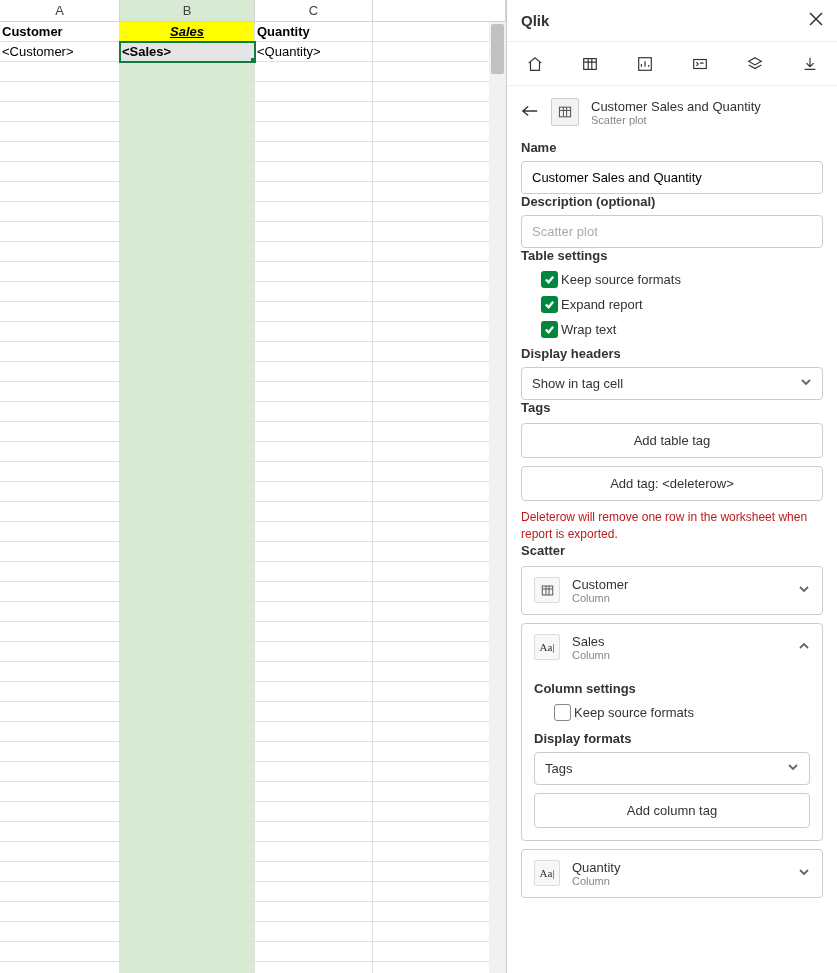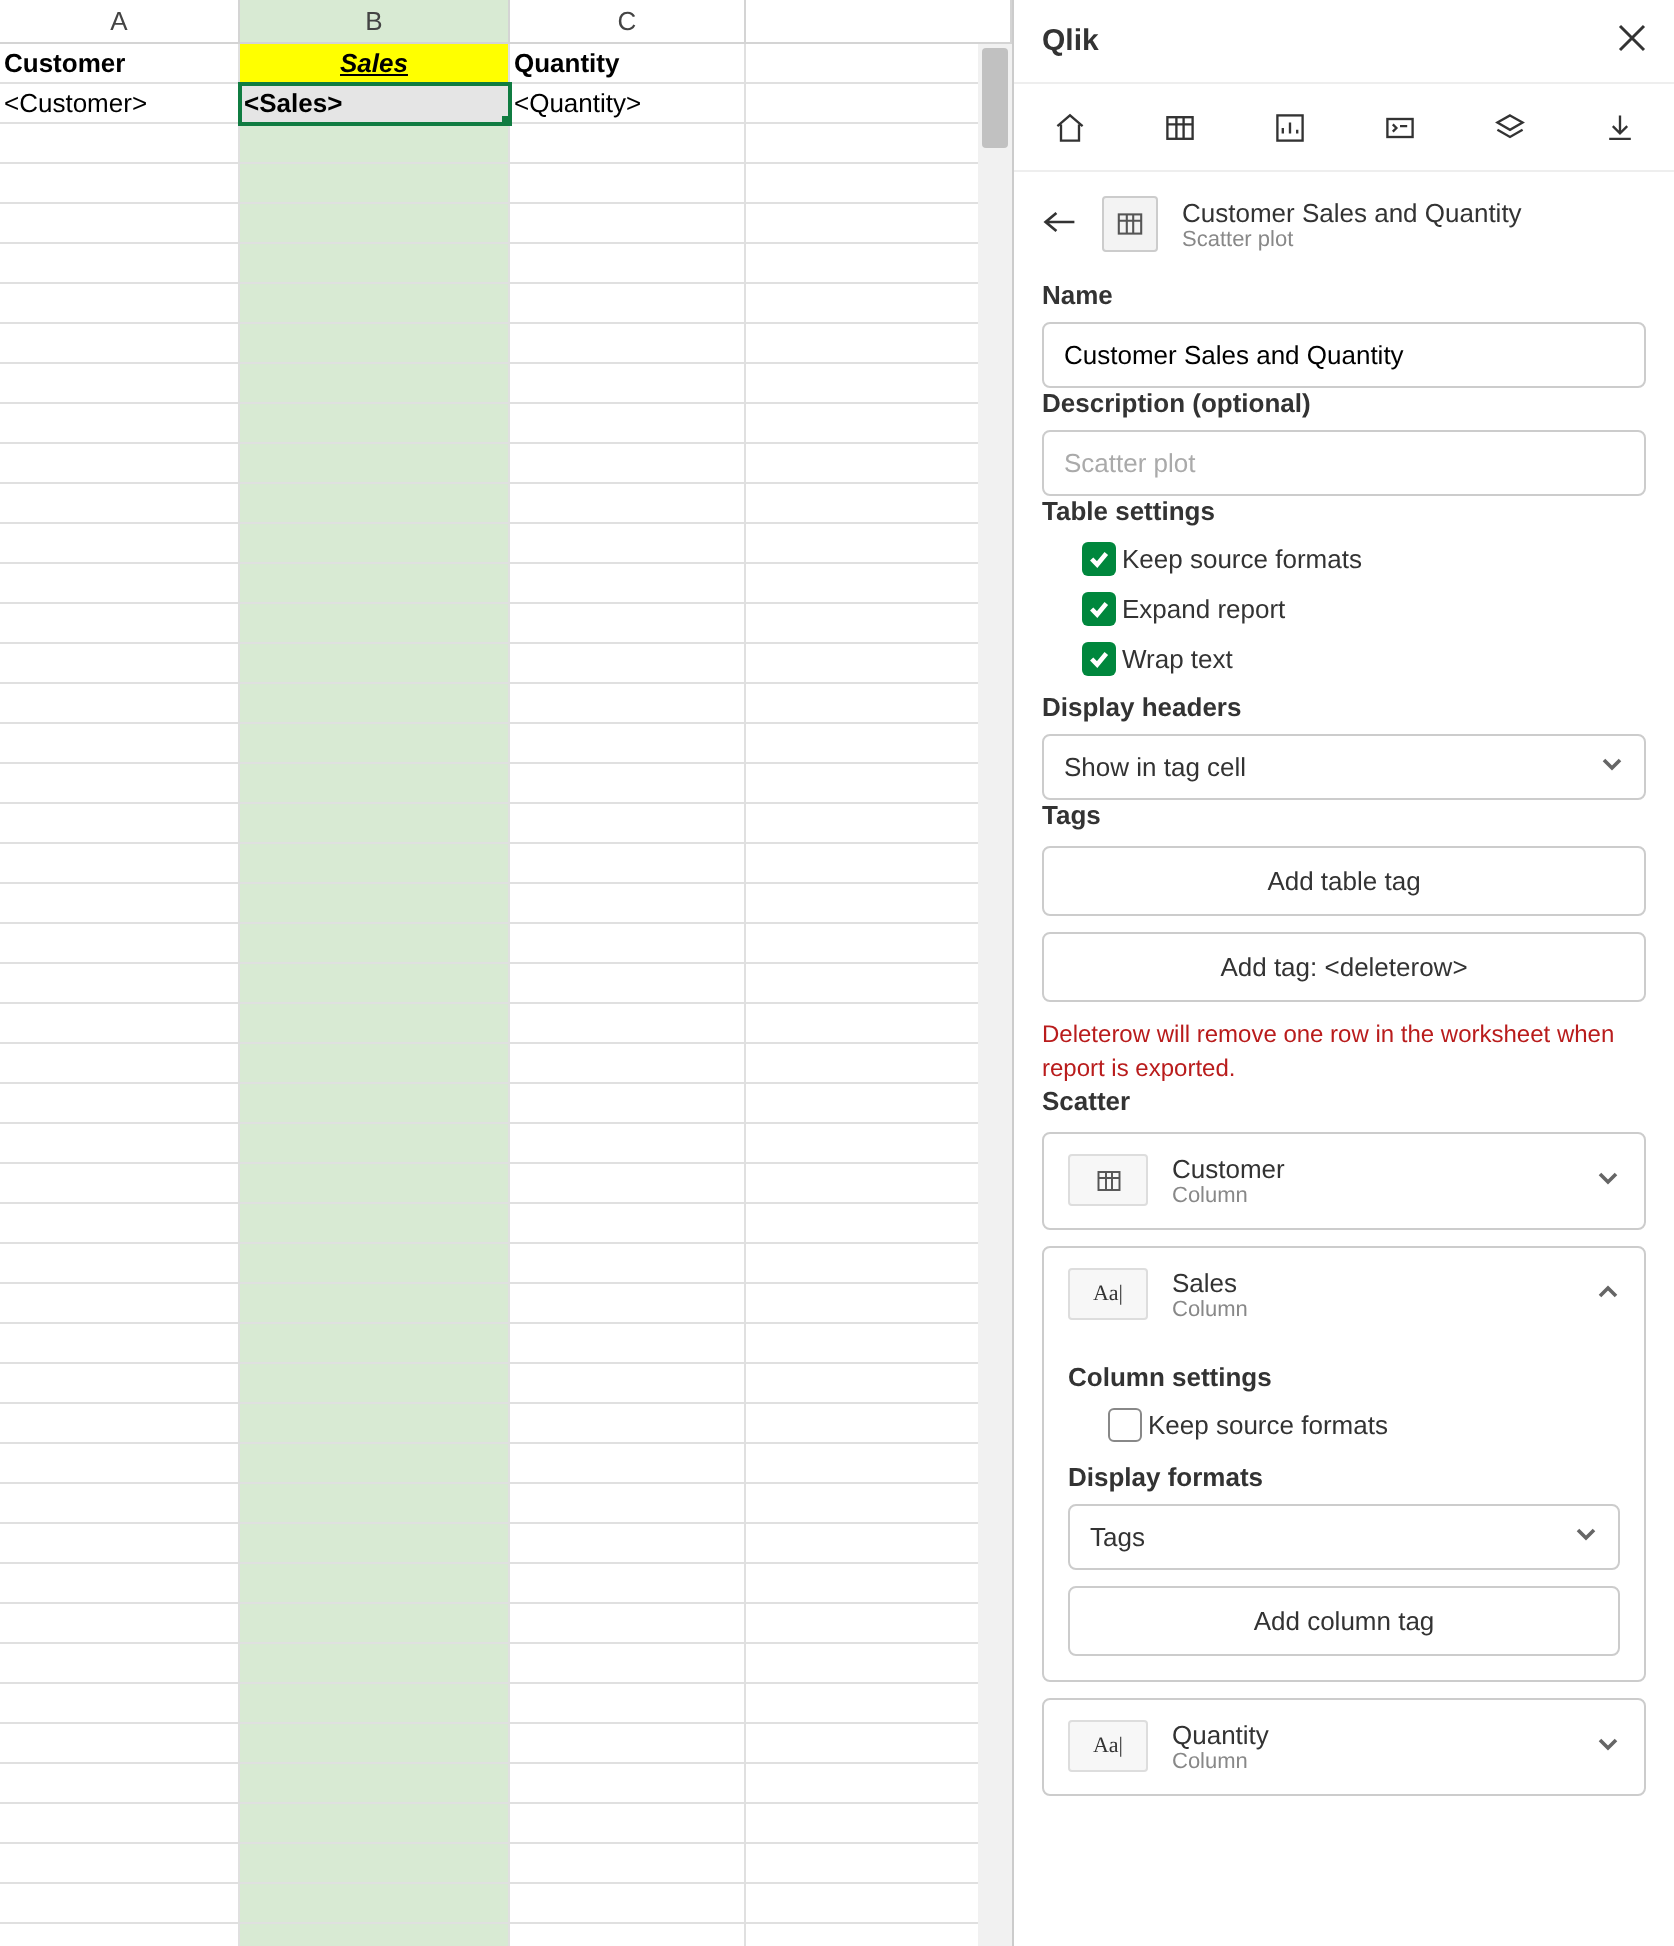--- a/index.html
+++ b/index.html
@@ -51,21 +51,21 @@
 .chev svg { width:12px; height:12px; stroke:#666; fill:none; stroke-width:1.8; }
 .check-row { display:flex; align-items:center; gap:3px; margin: 8px 0; padding-left: 20px; }
 .checkbox { width:17px; height:17px; border-radius:3px; display:flex; align-items:center; justify-content:center; }
 .checkbox.checked { background:#00873d; }
 .checkbox.unchecked { border:1.5px solid #888; }
 .checkbox svg { width:11px; height:11px; stroke:#fff; fill:none; stroke-width:2.5; }
 .btn { width:100%; border:1px solid #ccc; border-radius:4px; padding:9px; text-align:center; font-size:13px; background:#fff; margin-top:8px; cursor:pointer; }
 .hint { font-size: 12px; color:#b91c1c; line-height:1.4; margin-top:8px; }
 .col-item { border:1px solid #ccc; border-radius:4px; margin-top:8px; }
 .col-item-hd { display:flex; align-items:center; padding:10px 12px; gap:12px; cursor:pointer; }
-.col-ico { width:40px; height:26px; border:1px solid #ddd; border-radius:2px; background:#f7f7f7; display:flex; align-items:center; justify-content:center; font-size:11px; }
+.col-ico { width:26px; height:26px; border:1px solid #ddd; border-radius:2px; background:#f7f7f7; display:flex; align-items:center; justify-content:center; font-size:11px; }
 .col-ico svg { width:15px; height:15px; stroke:#555; fill:none; stroke-width:1.3; }
 .col-txt { flex:1; }
 .col-txt .n { font-size:13px; }
 .col-txt .s { font-size:11px; color:#888; }
 .col-item-body { padding: 0 12px 12px; }
 .sub-label { font-size:13px; font-weight:600; margin: 10px 0 6px; }
 </style>
 </head>
 <body>
 

